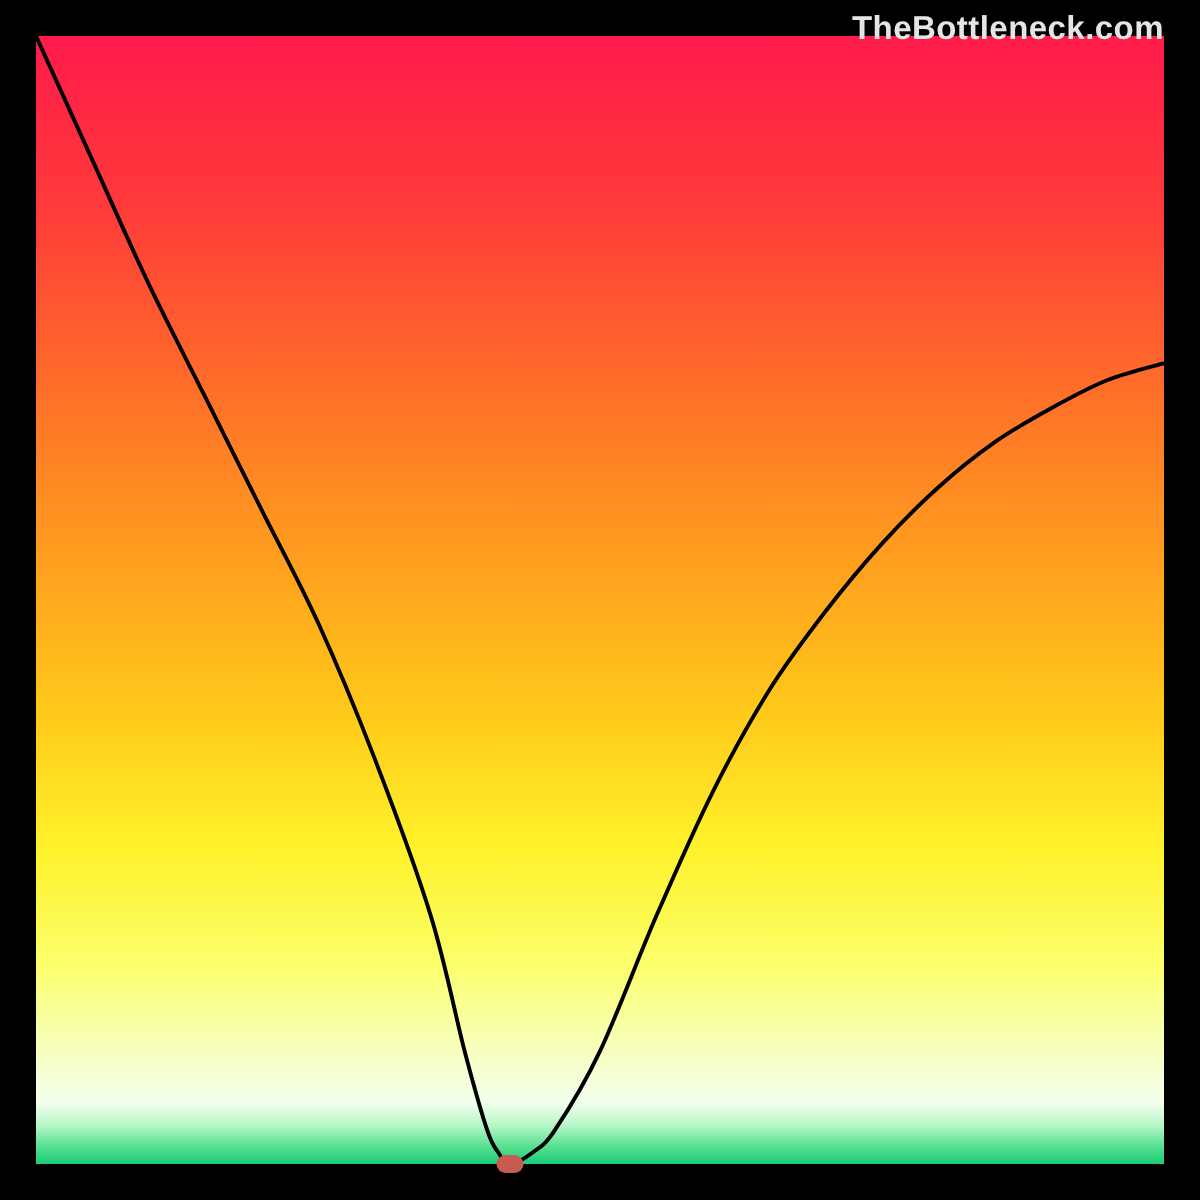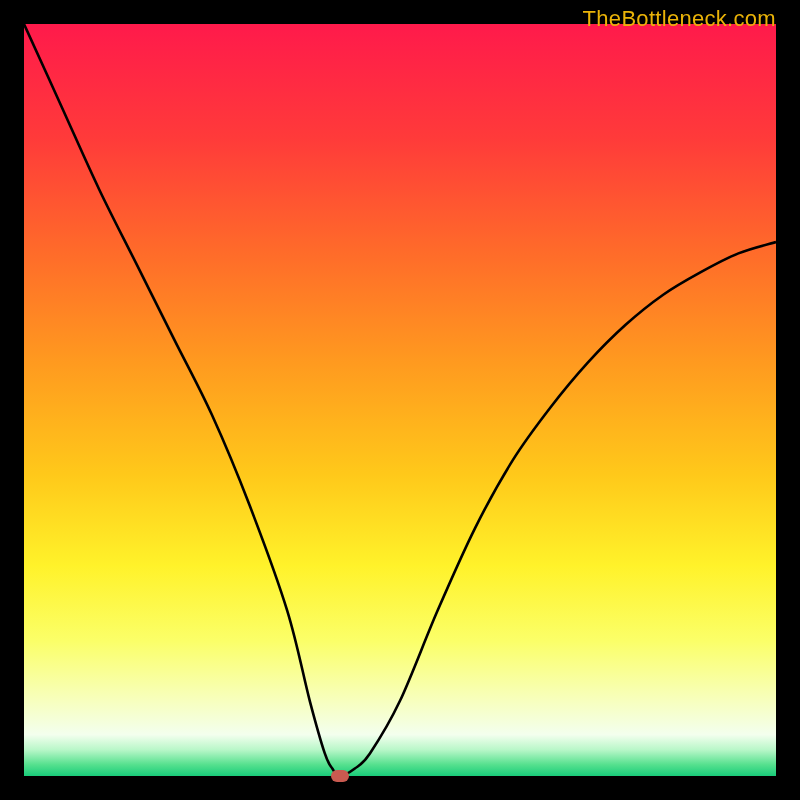--- a/index.html
+++ b/index.html
@@ -9,22 +9,22 @@
     height: 800px;
     background: #000;
     position: relative;
   }
   .watermark {
     position: absolute;
     top: 6px;
     right: 24px;
     font-family: Arial, Helvetica, sans-serif;
     font-size: 22px;
-    font-weight: normal;
-    color: #eab308;
+    font-weight: bold;
+    color: #e5e5e5;
     z-index: 5;
     letter-spacing: 0.3px;
   }
   .plot {
     position: absolute;
     left: 24px;
     top: 24px;
     width: 752px;
     height: 752px;
   }

